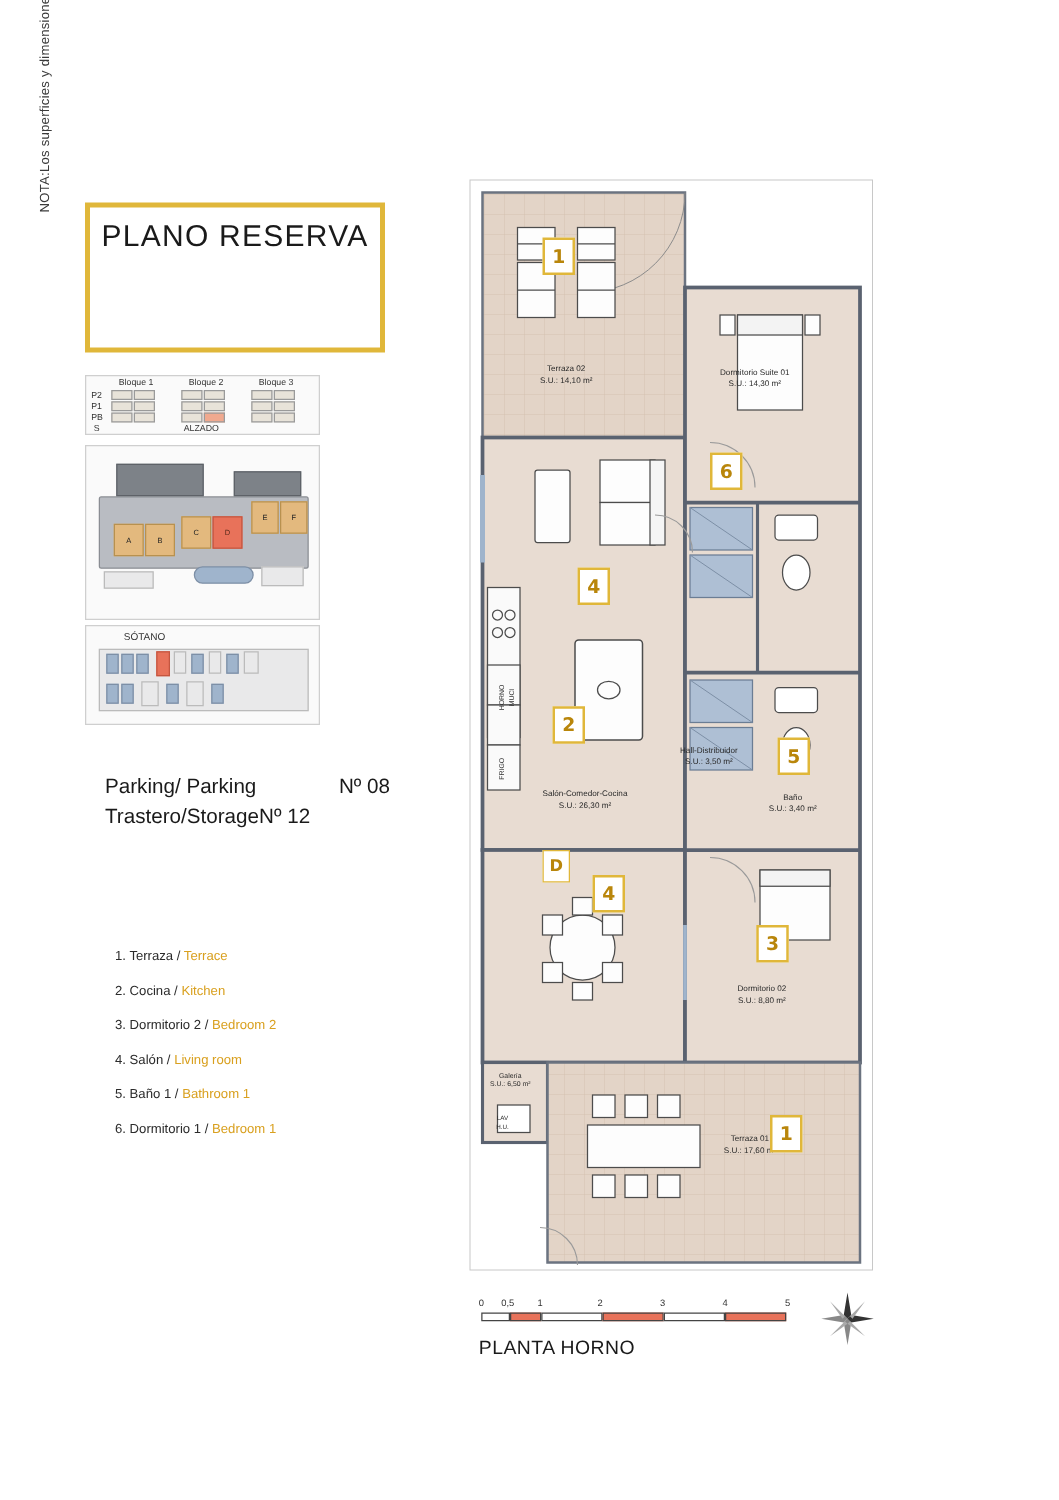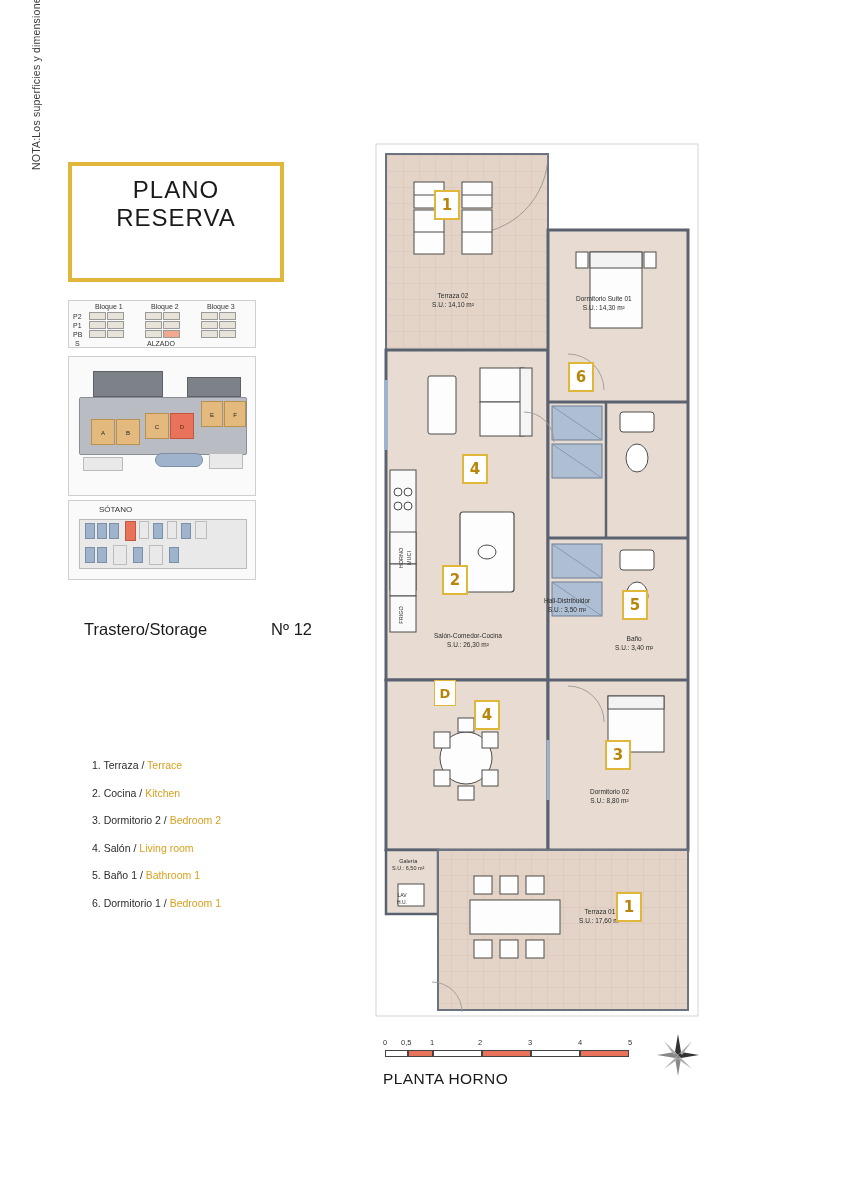--- a/index.html
+++ b/index.html
@@ -21,21 +21,21 @@
     font-size: 10.5px;
     color: #3a3a3a;
     letter-spacing: 0.2px;
     white-space: nowrap;
   }
 
   
   .title-box {
     position: absolute;
     left: 68px; top: 162px;
-    width: 216px; height: 120px;
+    width: 240px; height: 120px;
     border: 4px solid #e0b73a;
     background: #fff;
   }
   .title-line1 {
     position: absolute; left: 0; top: 10px; width: 100%;
     text-align: center;
     font-size: 24px; letter-spacing: 1px;
     color: #1a1a1a;
     font-family: "Liberation Sans", sans-serif;
   }
@@ -210,20 +210,23 @@
   <div class="blk blue" style="left:16px;top:46px;width:10px;height:16px;"></div>
   <div class="blk blue" style="left:28px;top:46px;width:10px;height:16px;"></div>
   <div class="blk lite" style="left:44px;top:44px;width:14px;height:20px;"></div>
   <div class="blk blue" style="left:64px;top:46px;width:10px;height:16px;"></div>
   <div class="blk lite" style="left:80px;top:44px;width:14px;height:20px;"></div>
   <div class="blk blue" style="left:100px;top:46px;width:10px;height:16px;"></div>
 </div>
 
 <div class="areas">
   <div class="row" style="display:flex;justify-content:space-between;width:228px;">
+    <span>Parking/ Parking</span><span>Nº 08</span>
+  </div>
+  <div class="row" style="display:flex;width:228px;">
     <span>Trastero/Storage</span><span>Nº 12</span>
   </div>
 </div>
 
 <div class="legend">
   <div class="item">
     <span>1.</span>
     <span class="es">Terraza /</span>
     <span class="en">Terrace</span>
   </div>

